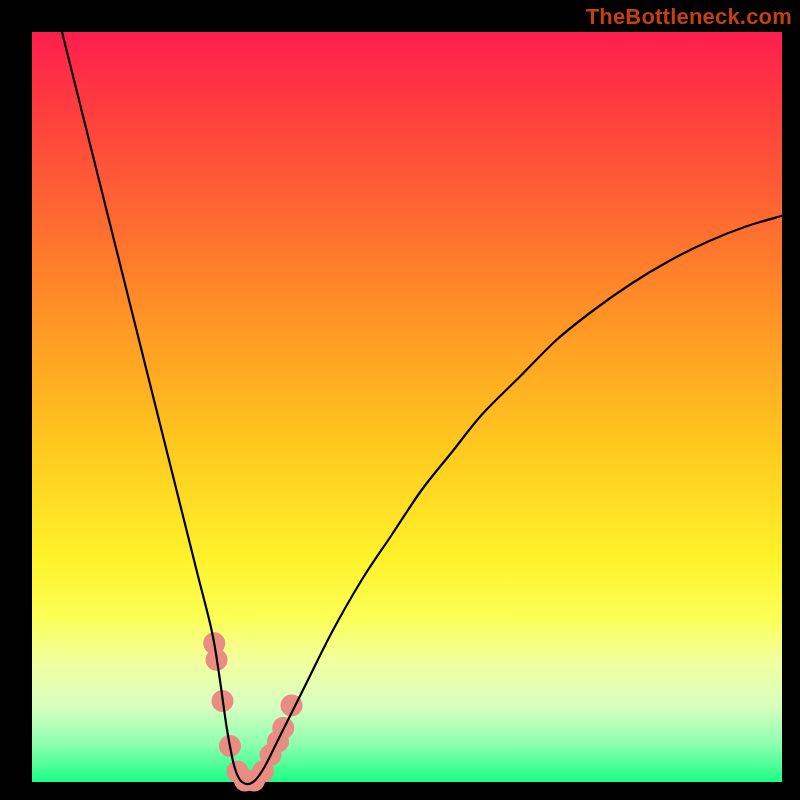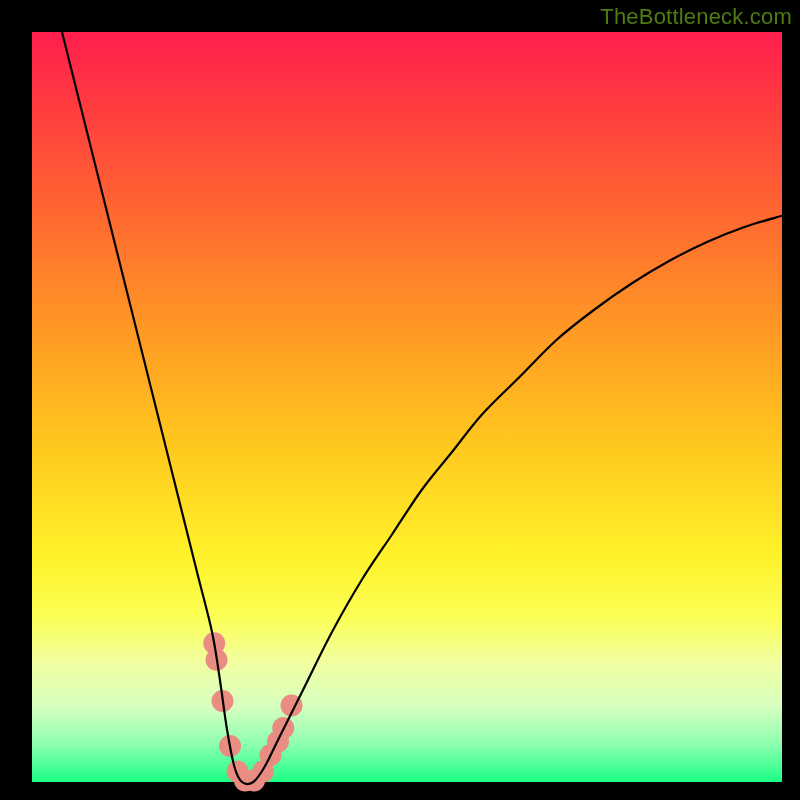--- a/index.html
+++ b/index.html
@@ -33,23 +33,23 @@
       #f2ffa0 84%,
       #d6ffc0 90%,
       #8cffb0 95%,
       #1aff84 100%
     );
   }
   .watermark {
     position: absolute;
     top: 4px;
     right: 8px;
-    color: #4d7c0f;
+    color: #c2410c;
     font-size: 22px;
-    font-weight: 400;
+    font-weight: 700;
     letter-spacing: 0.2px;
     user-select: none;
   }
   svg.curve {
     position: absolute;
     left: 0;
     top: 0;
   }
 </style>
 </head>

